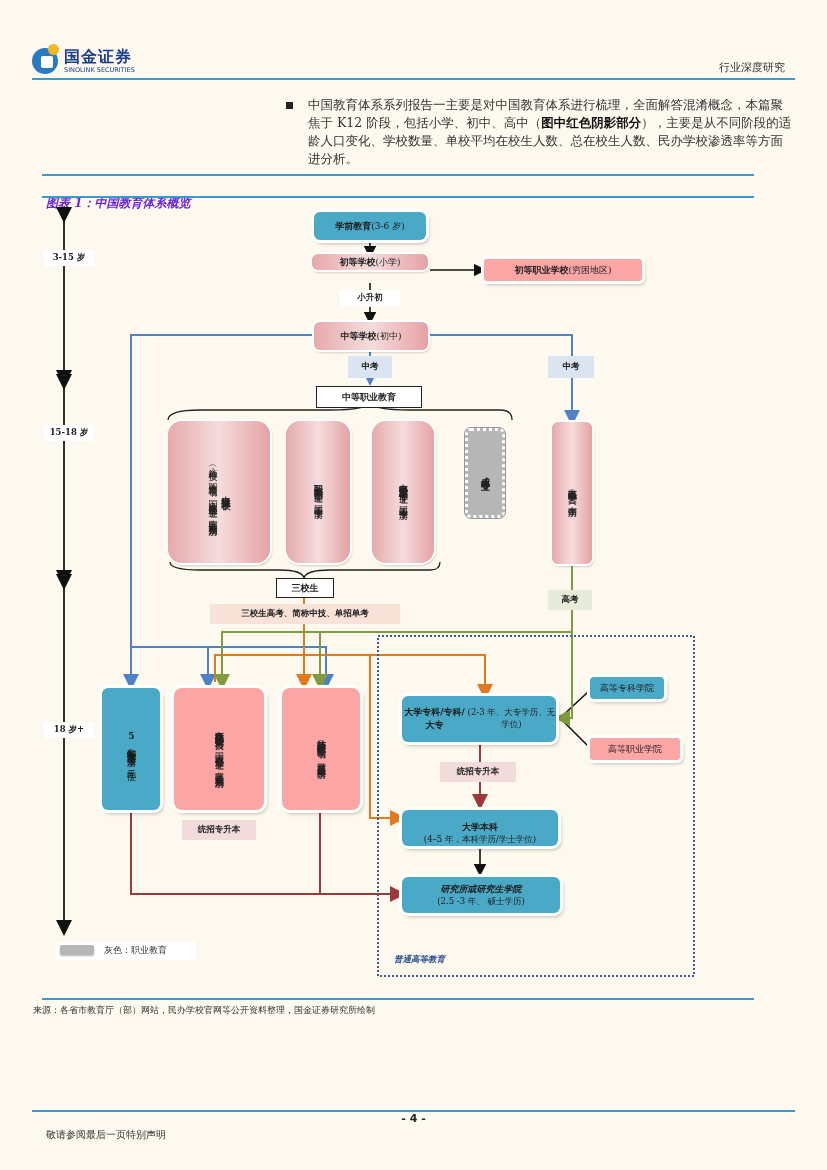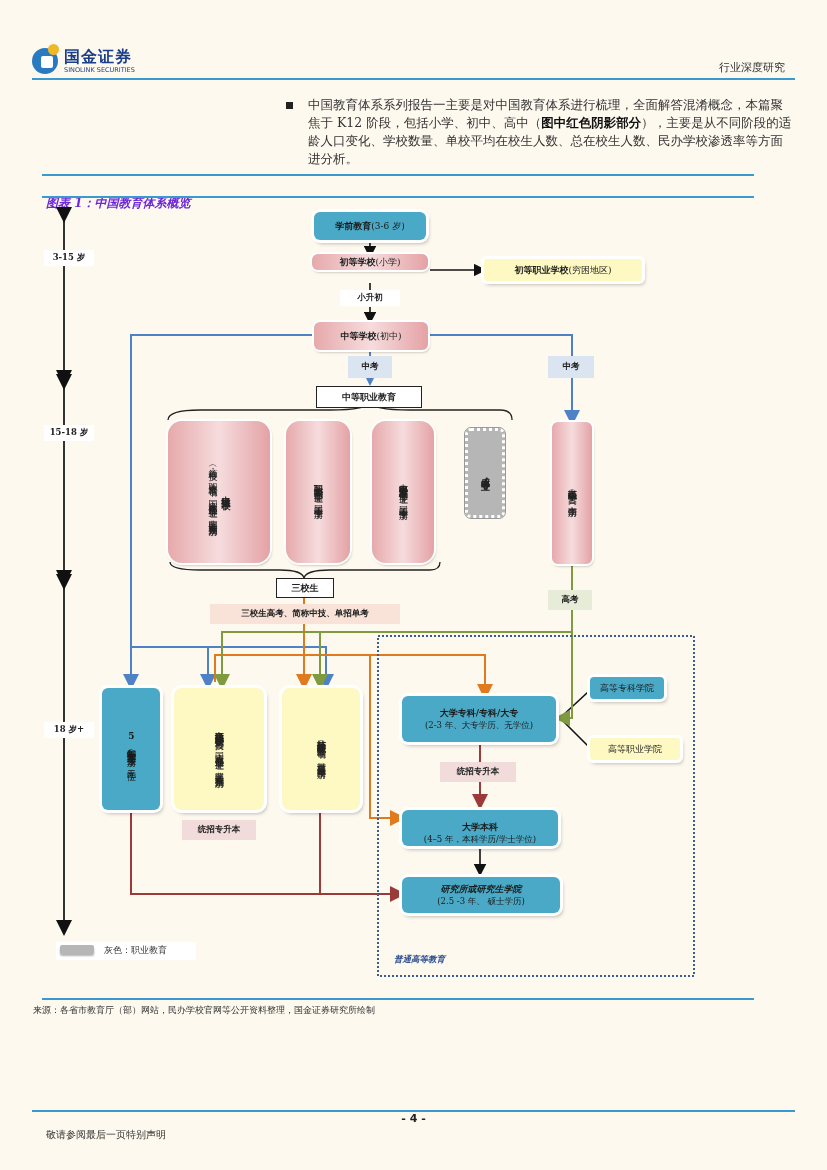--- a/index.html
+++ b/index.html
@@ -14,21 +14,21 @@
   .logo-cn { position:absolute; left:64px; top:47px; font-family:"DejaVu Sans", sans-serif; font-weight:bold; font-size:16px; color:#1a3e8c; letter-spacing:1px; }
   .logo-en { position:absolute; left:64px; top:66px; font-family:"DejaVu Sans", sans-serif; font-weight:normal; font-size:6.5px; color:#1a3e8c; }
   .hdr-right { position:absolute; right:42px; top:60px; font-size:11px; color:#333; }
   .bullet { position:absolute; left:286px; top:102px; width:7px; height:7px; background:#222; }
   .para { position:absolute; left:308px; top:96px; width:485px; font-size:12.5px; line-height:18px; color:#333; }
   .para b { color:#111; }
   .fig-title { position:absolute; left:46px; top:178px; font-size:12px; font-weight:bold; font-style:italic; color:#6d28d9;margin-top:17px; }
   .box { position:absolute; display:flex; align-items:center; justify-content:center; text-align:center; font-size:9px; box-sizing:border-box; }
   .teal { background:#4aa9c6; border-radius:6px; box-shadow:0 0 0 3px #fff, 2px 3px 4px rgba(0,0,0,.35); color:#1a1a1a; }
   .pink { background:linear-gradient(90deg,#e6a9ab 0%,#f6dcdd 50%,#e4a2a5 100%); border-radius:6px; box-shadow:0 0 0 2px #fff, 1px 2px 3px rgba(0,0,0,.35); color:#222; }
-  .gray { background:#fef9c3; border-radius:8px; box-shadow:0 0 0 3px #fff, 2px 3px 4px rgba(0,0,0,.35); color:#222; }
+  .gray { background:#fca5a5; border-radius:8px; box-shadow:0 0 0 3px #fff, 2px 3px 4px rgba(0,0,0,.35); color:#222; }
   .plain { background:#fff; border:1.5px solid #222; font-weight:bold; }
   .lbl { position:absolute; font-size:8.5px; font-weight:bold; display:flex; align-items:center; justify-content:center; }
   .vt { writing-mode:vertical-rl; text-orientation:upright; letter-spacing:1px; line-height:13px; }
   .b { font-weight:bold; }
   .small { font-size:9px; }
   svg.lines { position:absolute; left:0; top:0; }
   .src { position:absolute; left:33px; top:1004px; font-size:9px; color:#333; }
   .pg { position:absolute; left:0; width:827px; top:1112px; text-align:center; font-size:11px; font-weight:bold; font-family:"DejaVu Sans", sans-serif; }
   .foot { position:absolute; left:46px; top:1128px; font-size:10px; color:#333; }
 </style>
@@ -174,21 +174,21 @@
 <div class="box gray vt small" style="left:174px;top:688px;width:90px;height:122px;">
     <span class="b">高级技工学校</span>
     <span style="max-height:112px;">（简称高技，国家人社部颁发毕业证，非国民教育系列学历）</span>
   </div>
 <div class="box gray vt small" style="left:282px;top:688px;width:78px;height:122px;">
     <span class="b">技师学院</span>
     <span style="max-height:112px;">（职业资格证书+最高可获同等本科学历）</span>
   </div>
 <div class="lbl" style="left:182px;top:820px;width:74px;height:20px;background:#f2dcdb;">统招专升本</div>
 
-<div class="box teal" style="left:402px;top:696px;width:154px;height:46px;flex-direction:column;">
+<div class="box teal" style="left:402px;top:696px;width:154px;height:46px;flex-direction:row;">
     <span class="b">大学专科/专科/大专</span>
     <span style="font-size:8.5px;">(2-3 年、大专学历、无学位)</span>
   </div>
 <div class="box teal" style="left:590px;top:677px;width:74px;height:22px;border-radius:4px;text-align:right;">高等专科学院</div>
 <div class="box gray" style="left:590px;top:738px;width:90px;height:22px;border-radius:3px;">高等职业学院</div>
 <div class="lbl" style="left:440px;top:762px;width:76px;height:20px;background:#f2dcdb;">统招专升本</div>
 <div class="box teal" style="left:402px;top:810px;width:156px;height:36px;flex-direction:column;justify-content:flex-end;">
     <span class="b">大学本科</span>
     <span style="font-size:8.5px;">(4–5 年，本科学历/学士学位)</span>
   </div>

